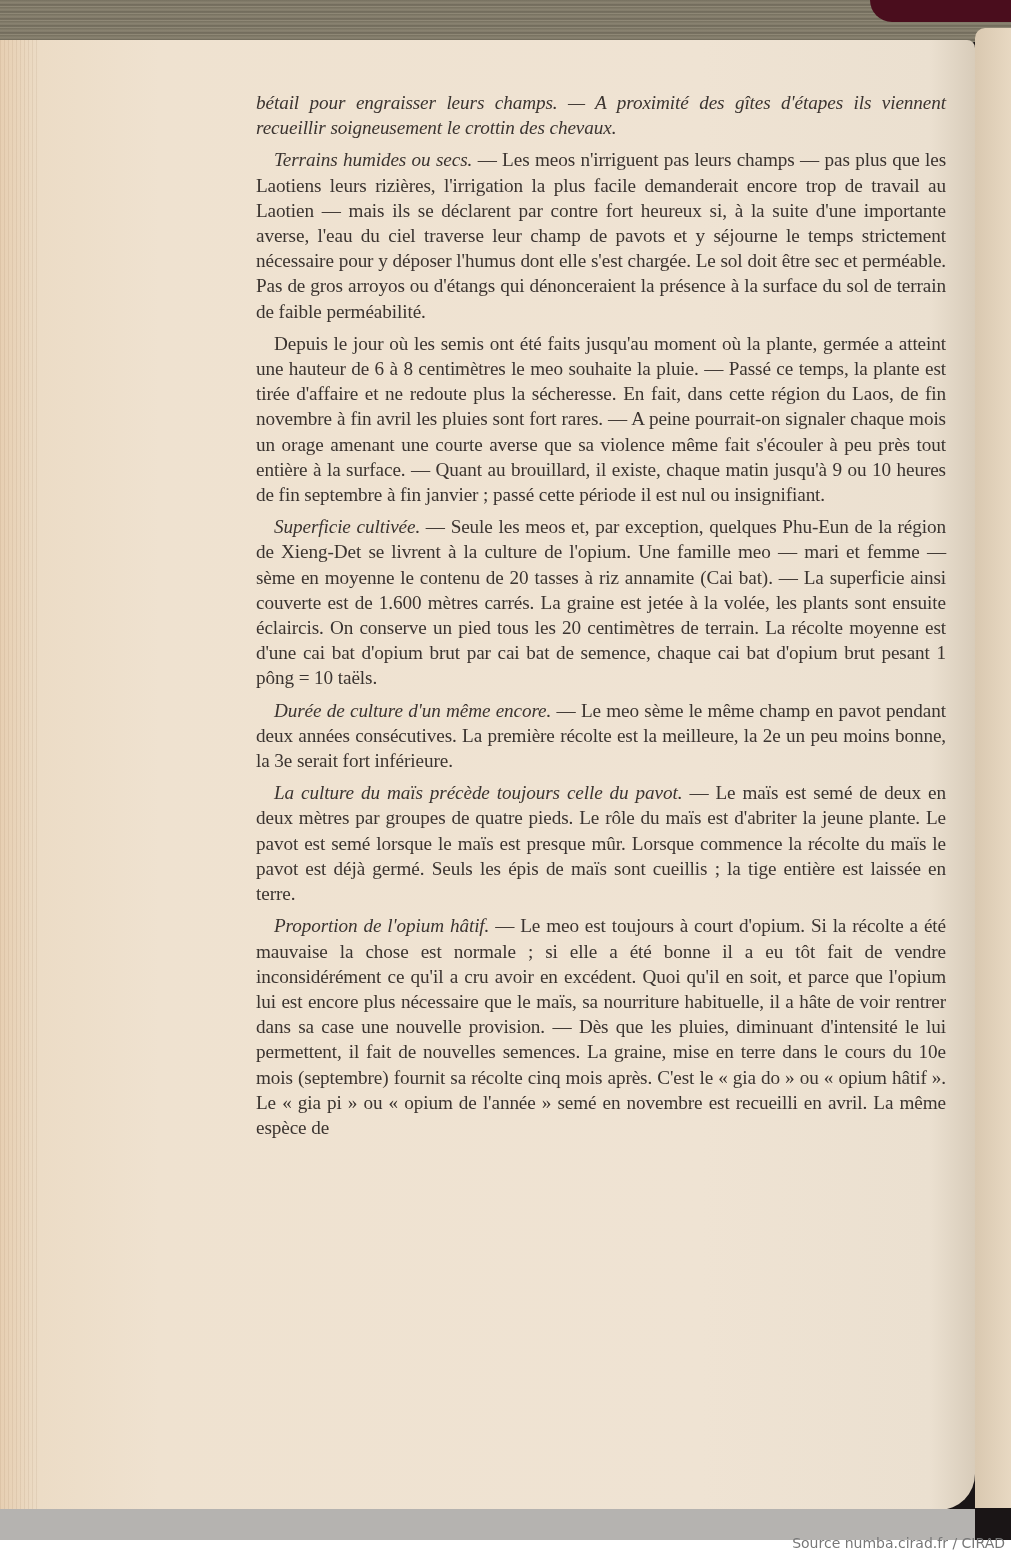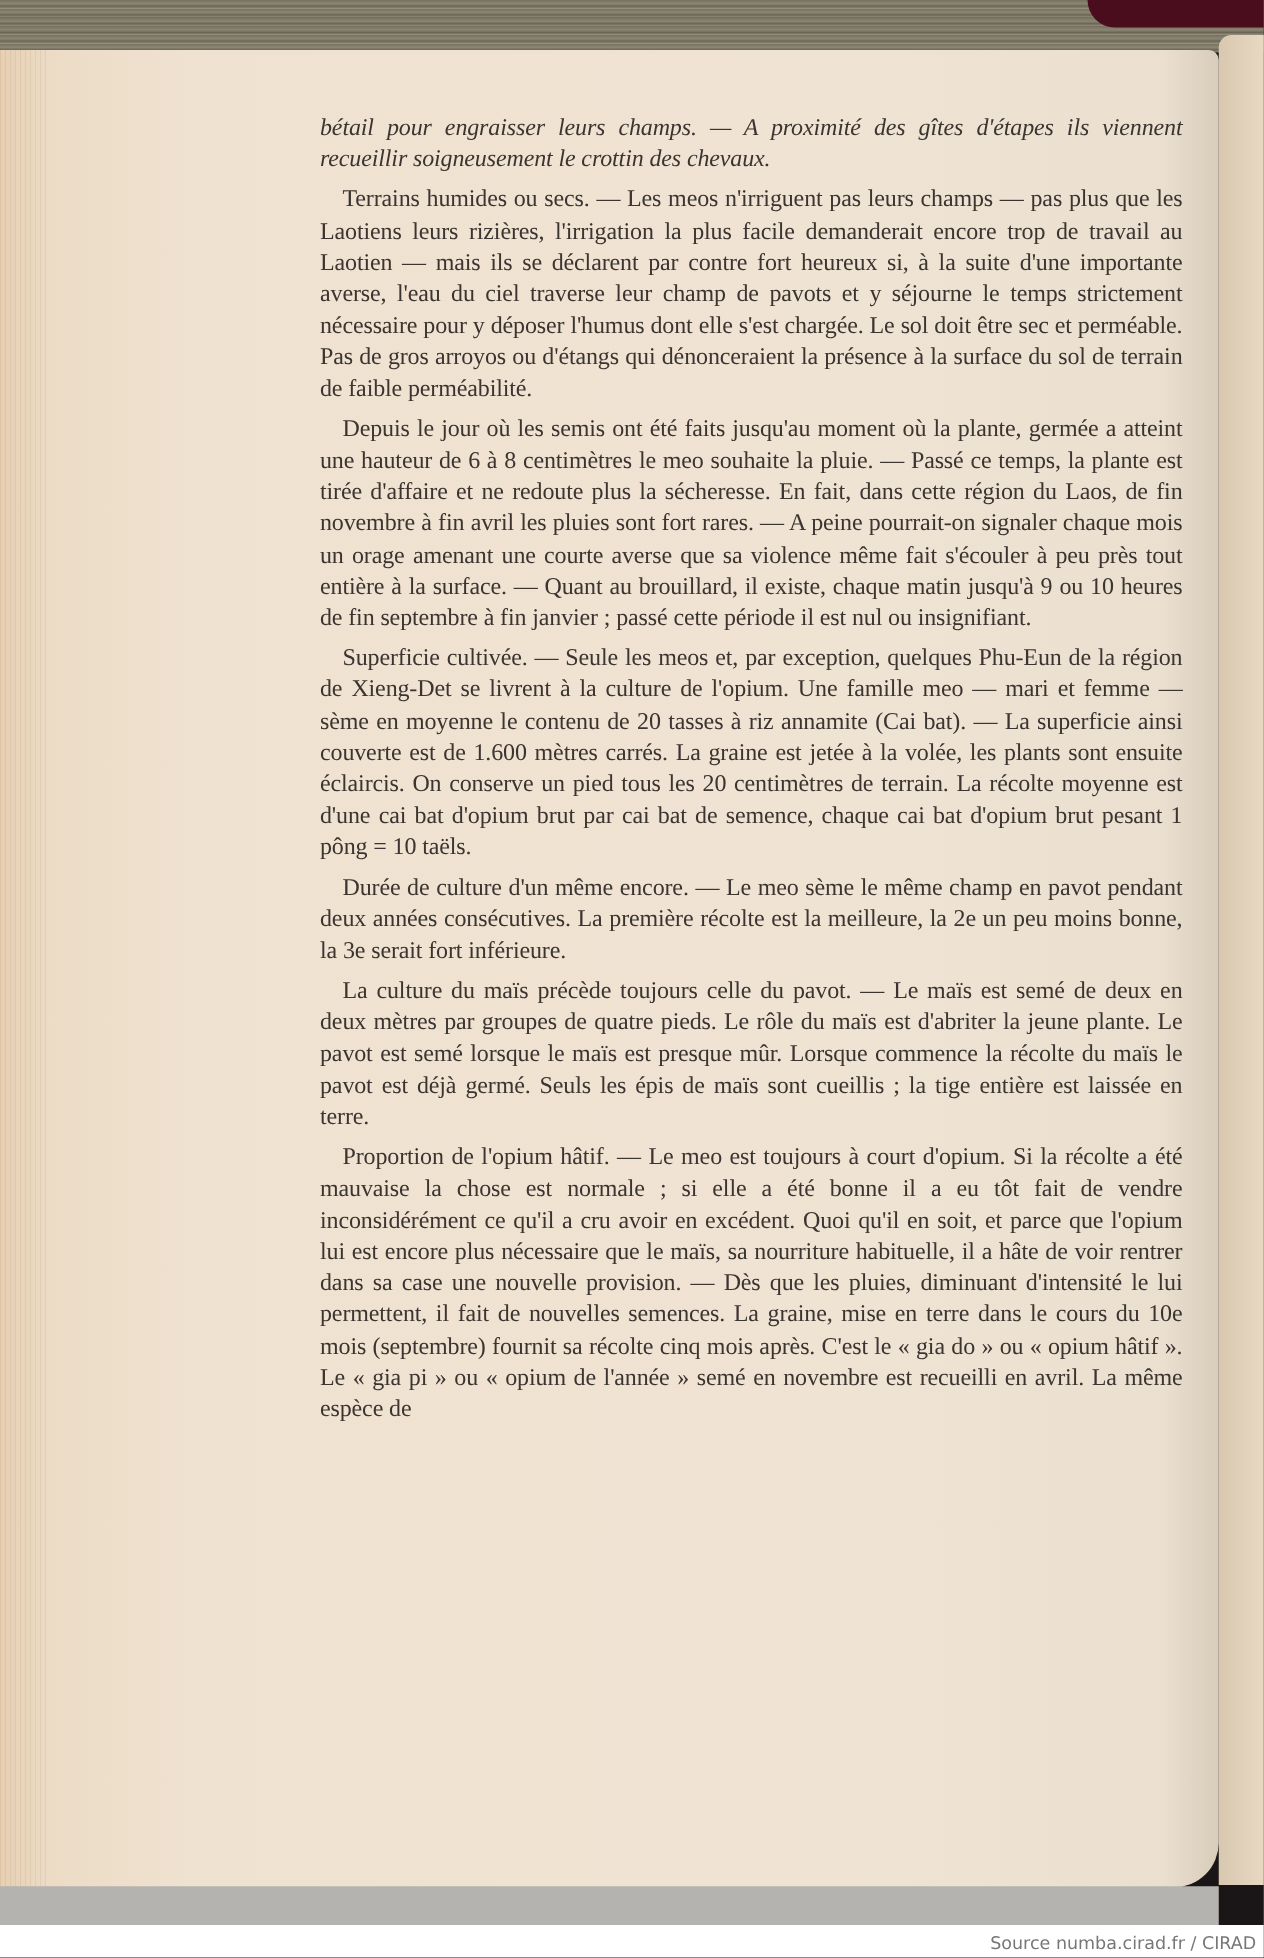--- a/index.html
+++ b/index.html
@@ -45,23 +45,23 @@
       text-align: justify;
       font-family: "Liberation Serif", "DejaVu Serif", serif;
       letter-spacing: -0.1px;
     }
     .page-number {
       text-align: center; font-size: 20px; margin: 0 0 8px 0; color: #4a413b;
       letter-spacing: 1px;
     }
     .para { margin: 0 0 7px 0; text-indent: 18px; }
     .para.first { text-indent: 0; font-style: italic; }
-    .para .lead { }
+    .para .lead { font-style: italic; }
     .source-credit {
-      position: absolute; right: 6px; bottom: 3px;
+      position: absolute; right: 6px; bottom: 15px;
       font-family: "DejaVu Sans", sans-serif; font-size: 14px; color: #777777;
     }
   </style>
 </head>
 <body>
 
 <div class="scan">
   <div class="top-edge"></div>
   <div class="red-ribbon"></div>
   <div class="back-page"></div>

